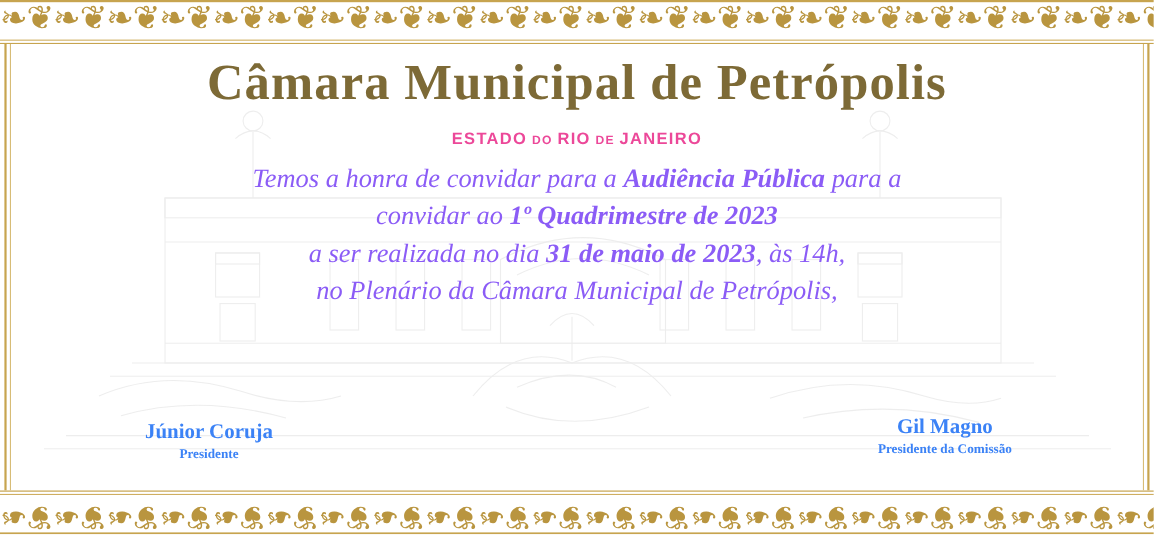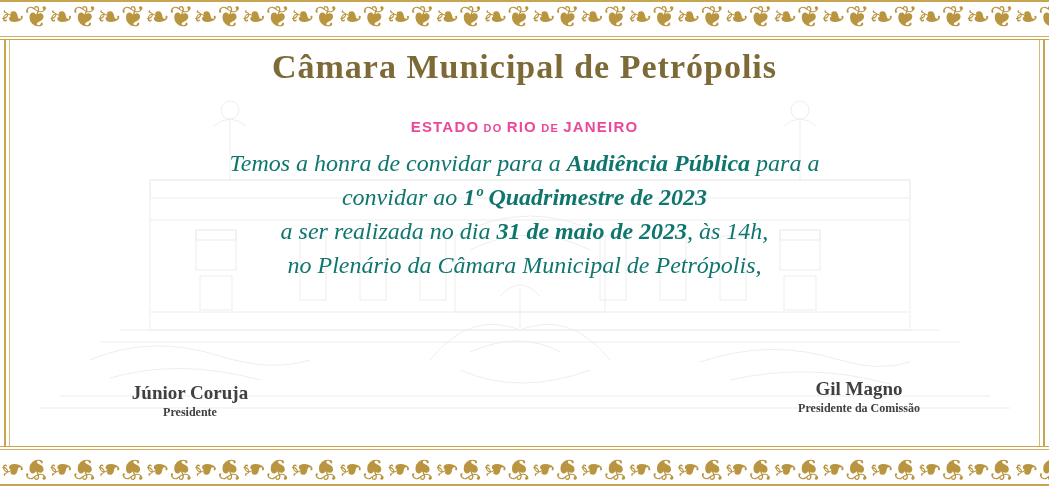--- a/index.html
+++ b/index.html
@@ -90,21 +90,21 @@
     width: 1049px;
     height: 486px;
   }
   .title {
     position: absolute;
     top: 48px;
     width: 1049px;
     text-align: center;
     font-family: "Liberation Serif", serif;
     font-weight: bold;
-    font-size: 34px;
+    font-size: 46px;
     letter-spacing: 1px;
     color: #7d6a36;
   }
   .subtitle {
     position: absolute;
     top: 118px;
     width: 1049px;
     text-align: center;
     font-family: "Liberation Sans", sans-serif;
     font-weight: bold;
@@ -114,37 +114,37 @@
   }
   .subtitle .small {
     font-size: 11px;
   }
 
   .body-lines {
     position: absolute;
     top: 146px;
     width: 1049px;
     text-align: center;
-    color: #0f766e;
+    color: #8b5cf6;
   }
   .line {
     font-style: italic;
     font-size: 24px;
     line-height: 34px;
     white-space: nowrap;
   }
   .line b {
     font-weight: bold;
   }
 
   
   .sig {
     position: absolute;
     text-align: center;
-    color: #404040;
+    color: #3b82f6;
   }
   .sig-left {
     left: 40px;
     top: 382px;
     width: 300px;
   }
   .sig-right {
     right: 40px;
     top: 378px;
     width: 300px;

